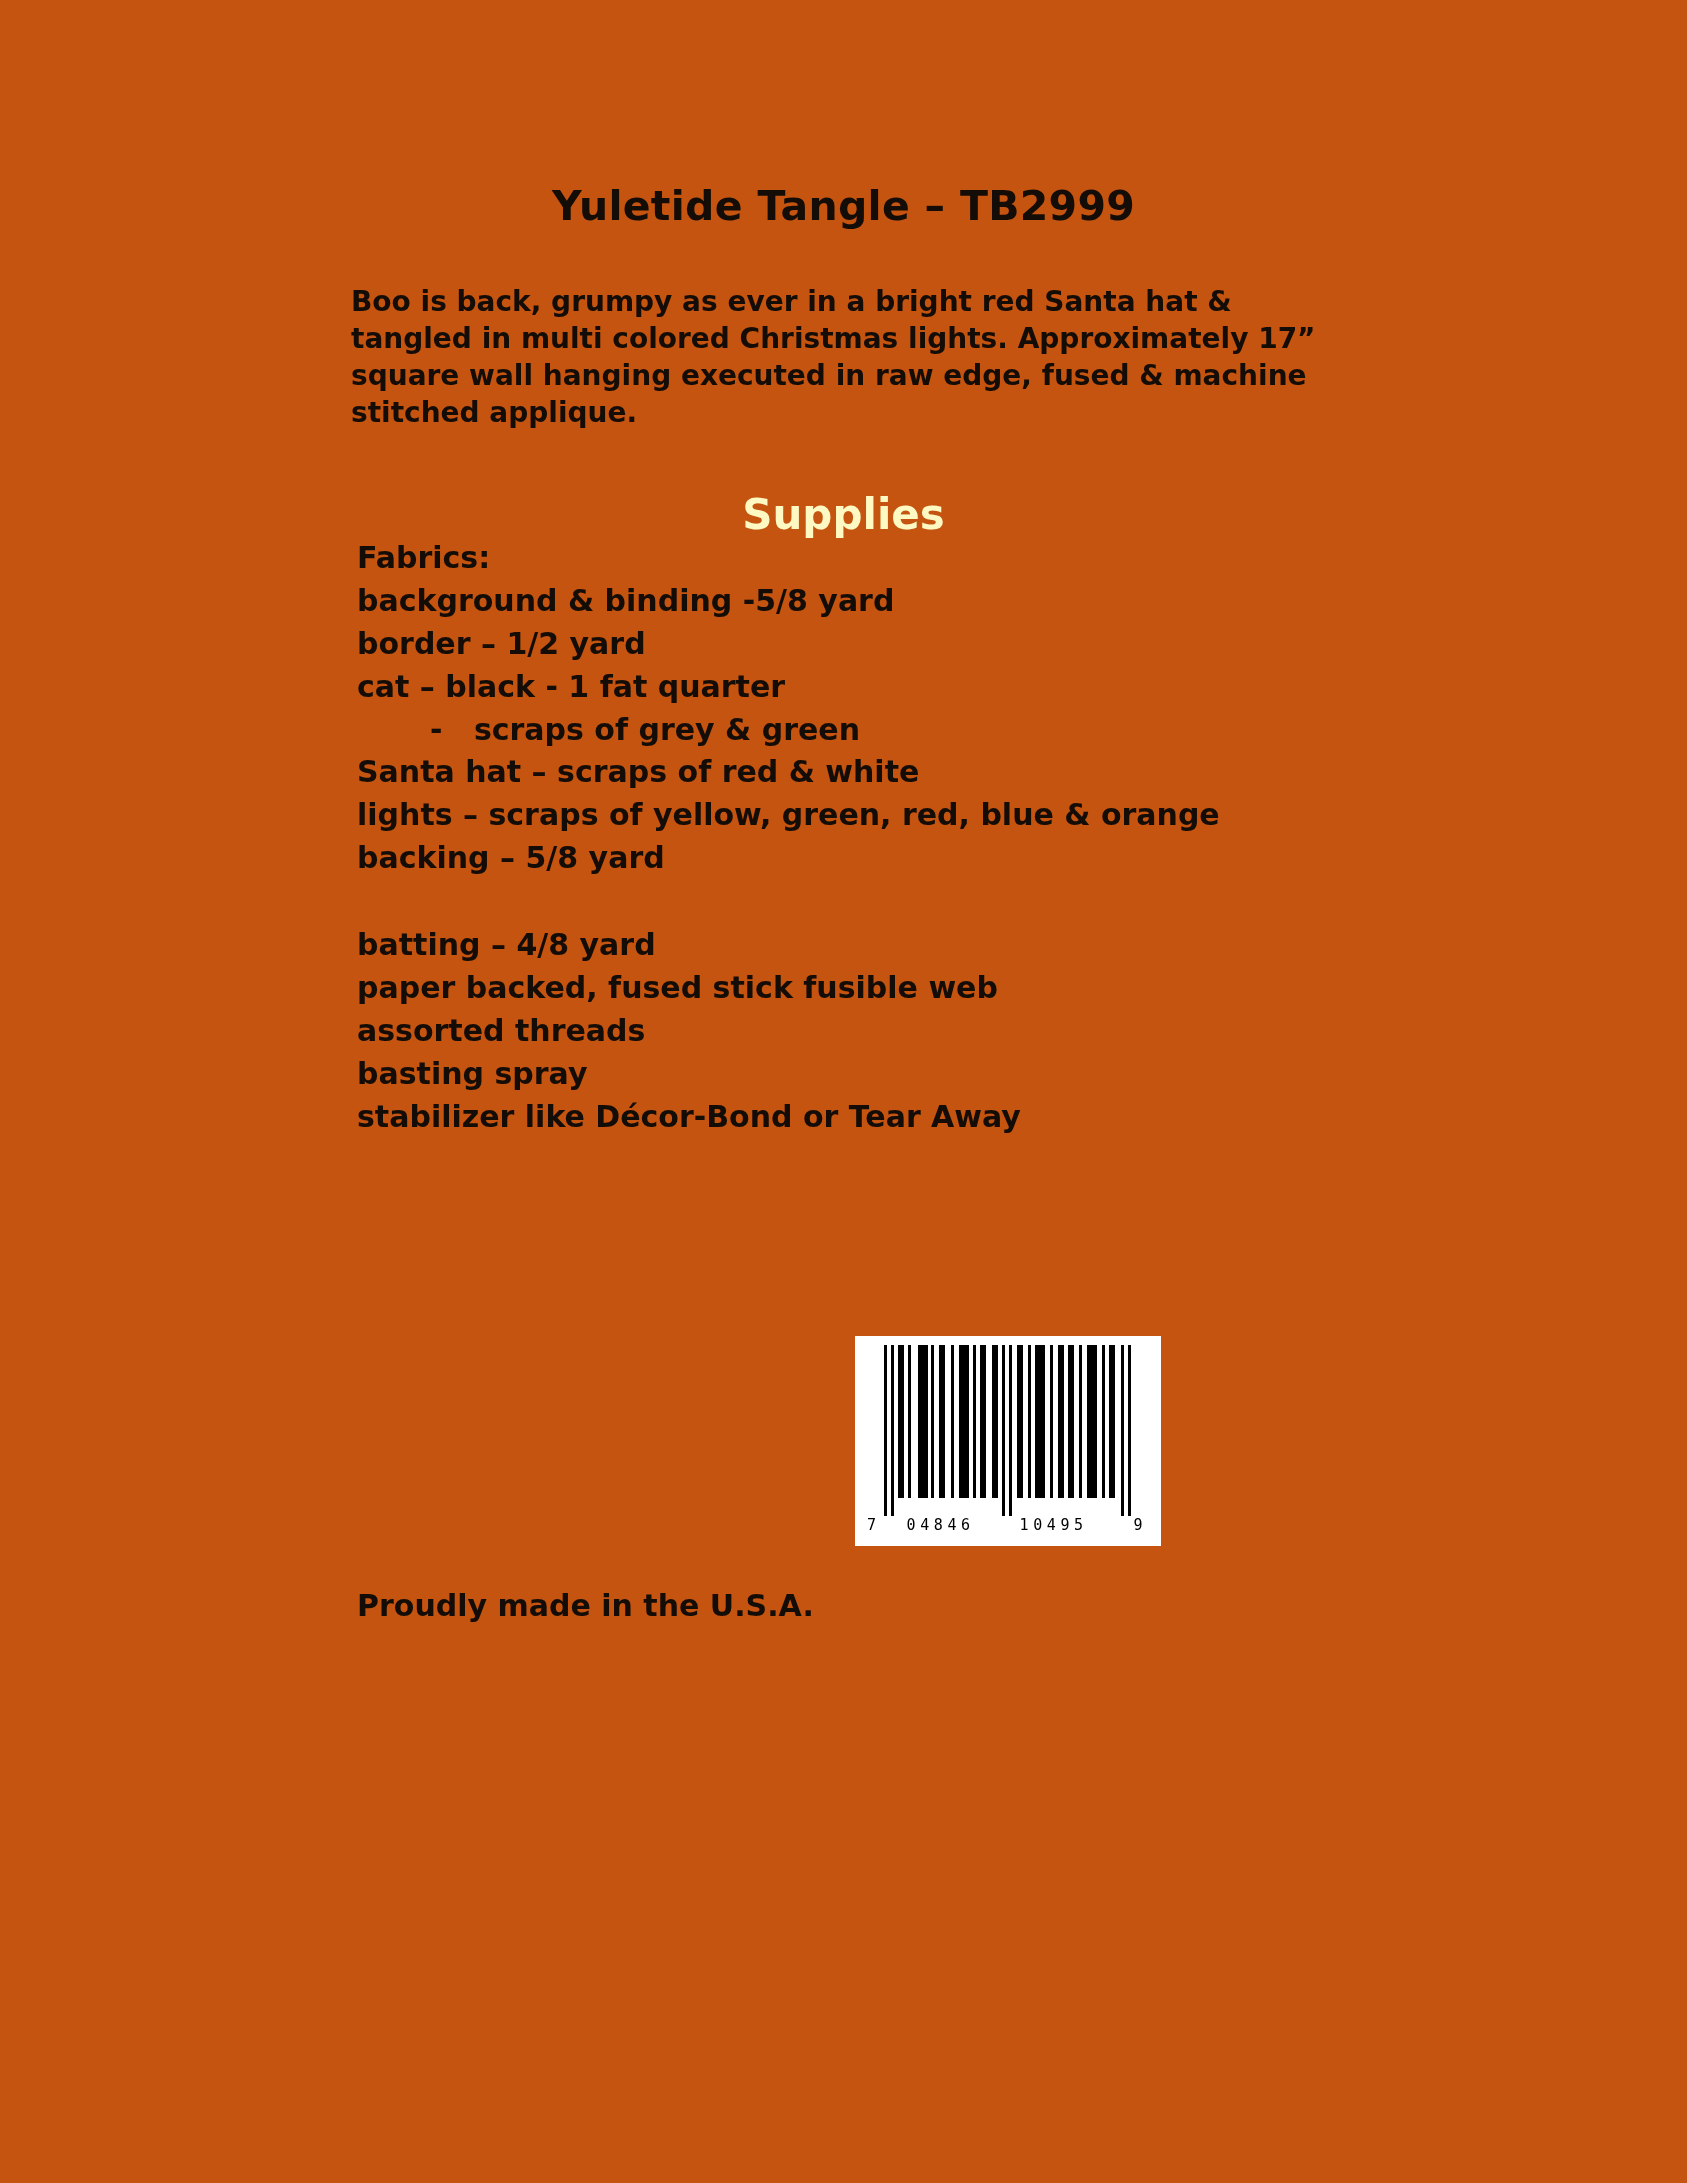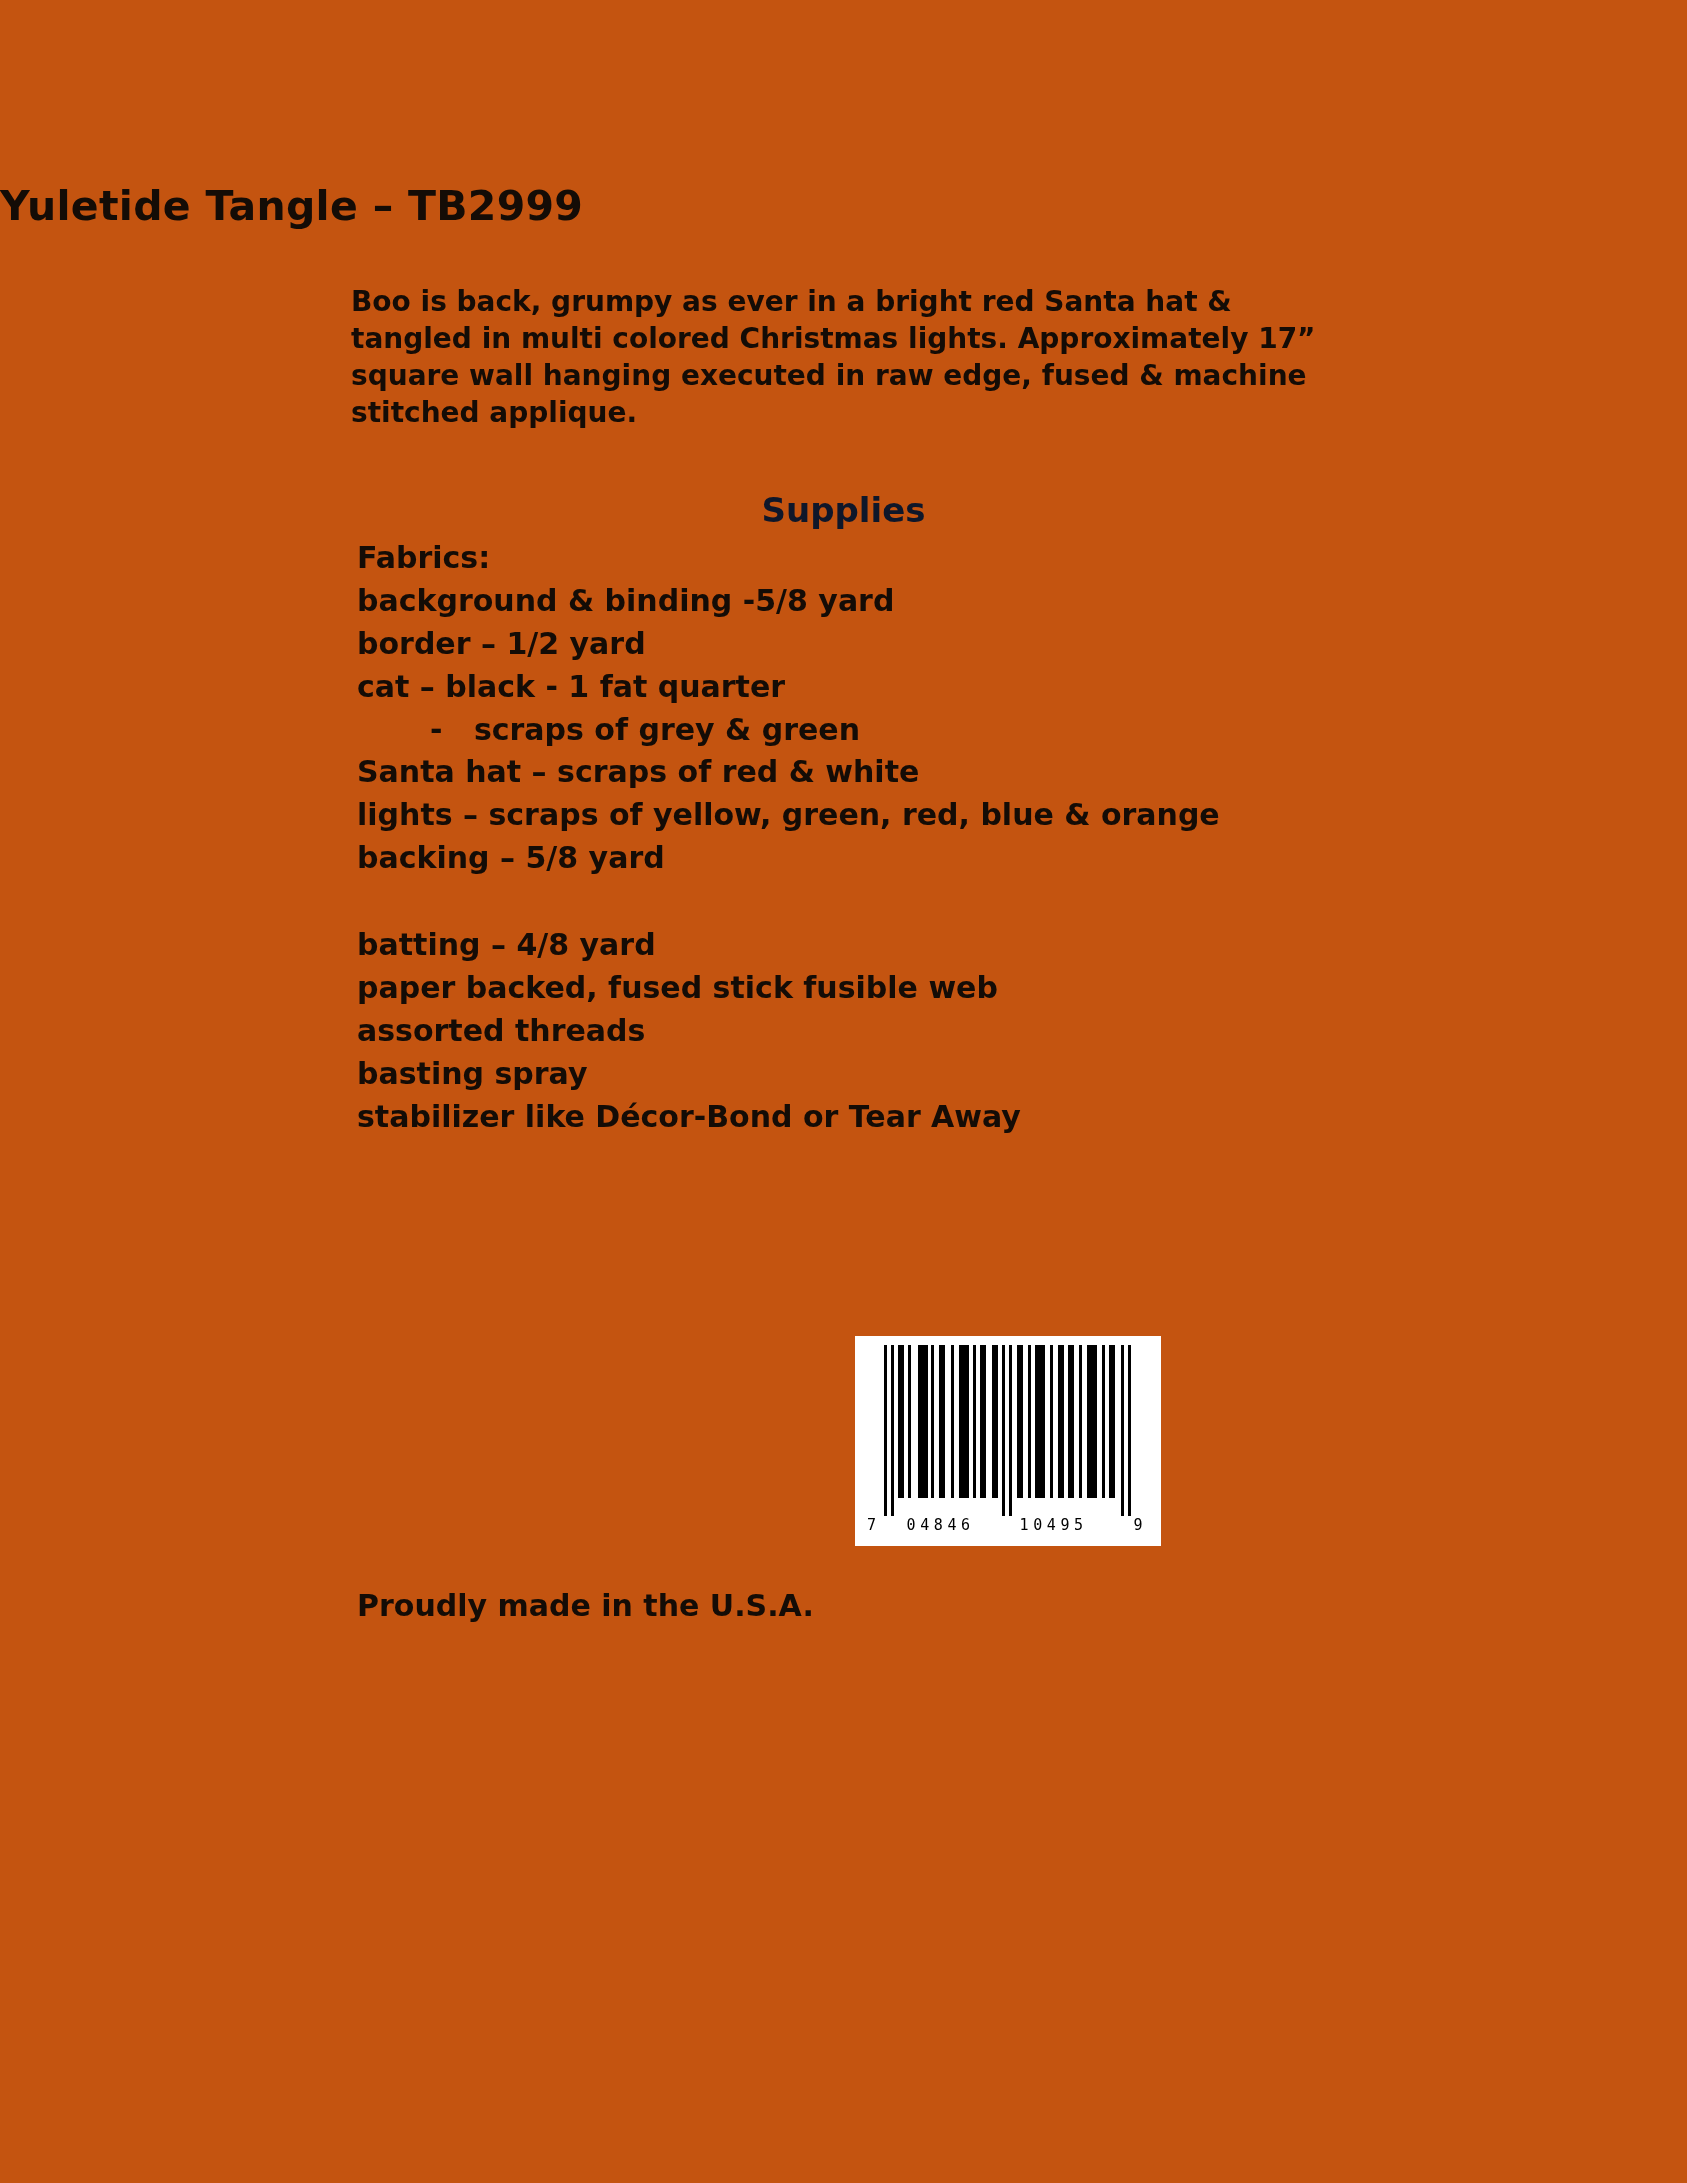--- a/index.html
+++ b/index.html
@@ -18,20 +18,21 @@
   .page {
     position: relative;
     width: 1687px;
     height: 2183px;
   }
   .title {
     position: absolute;
     left: 0;
     top: 182px;
     width: 1687px;
+    text-align: center;
     font-size: 41px;
     font-weight: bold;
     letter-spacing: 0.3px;
     color: #140c06;
   }
   .intro {
     position: absolute;
     left: 351px;
     top: 284px;
     width: 986px;
@@ -39,23 +40,23 @@
     font-weight: bold;
     line-height: 1.32;
     color: #140c06;
   }
   .supplies-heading {
     position: absolute;
     left: 0;
     top: 490px;
     width: 1687px;
     text-align: center;
-    font-size: 34px;
+    font-size: 42px;
     font-weight: bold;
-    color: #0f172a;
+    color: #fef9c3;
   }
   .list {
     position: absolute;
     left: 357px;
     top: 537px;
     width: 1125px;
     font-size: 30px;
     font-weight: bold;
     line-height: 1.43;
     color: #140c06;

